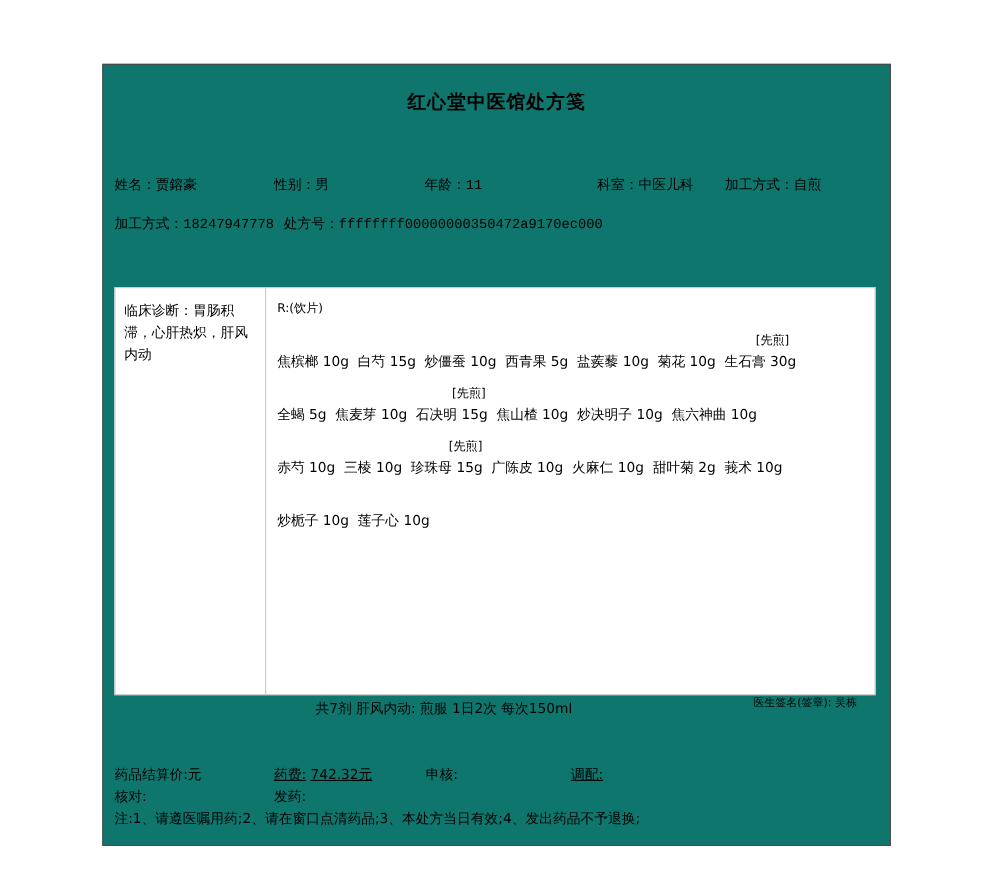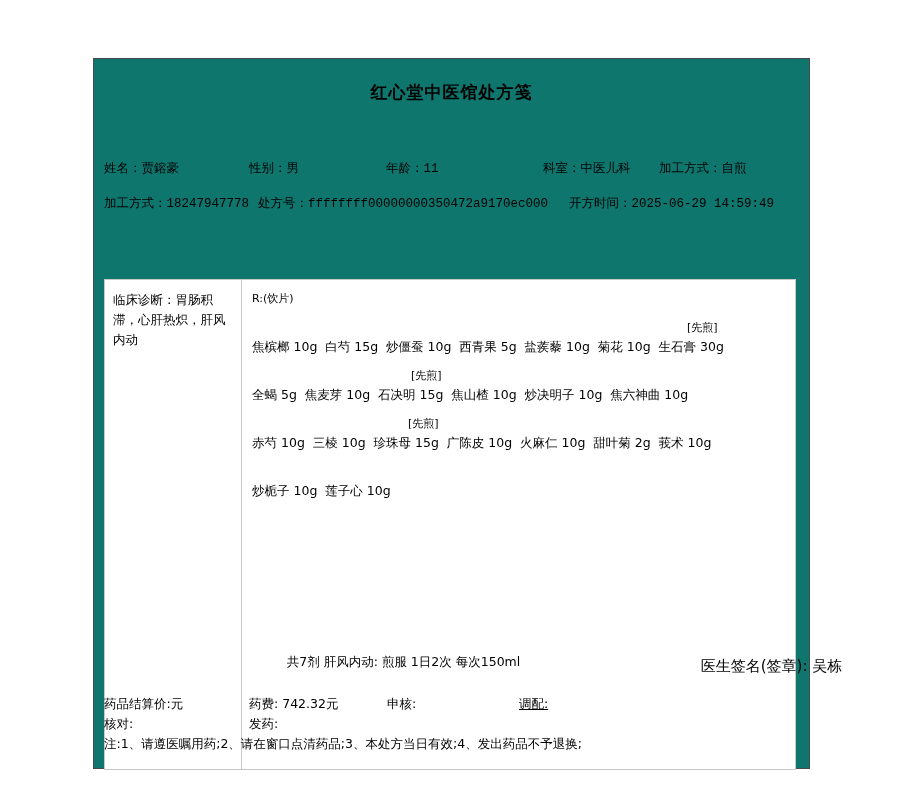--- a/index.html
+++ b/index.html
@@ -19,36 +19,36 @@
   }
   .abs { position: absolute; }
   .title {
     position: absolute; left: 0; top: 22px; width: 100%;
     text-align: center; font-size: 17px; font-weight: bold;
     letter-spacing: 1px;
   }
   .field { font-size: 12.5px; white-space: nowrap; }
   .field .lab, .field .val { display: inline; font-family: Liberation Mono, monospace; }
   .mainbox {
-    position: absolute; left: 10px; top: 220px;
-    width: 692px; height: 491px;
+    position: absolute; left: 10px; top: 202px;
+    width: 692px; height: 371px;
     border: 1px solid #c9c9c9;
     background: #fff;
   }
   .diagcol {
     position: absolute; left: 0; top: 0; bottom: 0;
     width: 137px; border-right: 1px solid #c9c9c9;
     padding: 10px 8px; font-size: 12.5px; line-height: 1.6;
   }
   .rxarea { position: absolute; left: 138px; top: 0; right: 0; bottom: 0; }
   .rxheader { position: absolute; left: 9px; top: 11px; font-size: 11px; }
   .marker { position: absolute; font-size: 11px; white-space: pre; }
   .herbline { position: absolute; left: 9px; font-size: 12.5px; white-space: pre; }
   .usage { position: absolute; left: 4px; top: 359px; font-size: 12.5px; white-space: pre; }
-  .doctor { position: absolute; left: 410px; top: 359px; font-size: 15px; white-space: pre; }
+  .doctor { position: absolute; left: 410px; top: 359px; font-size: 10px; white-space: pre; }
   .advice {
     position: absolute; left: 4px; top: 376px; width: 396px;
     font-size: 12.5px; line-height: 1.42;
   }
   .advice .lab { font-weight: bold; }
   .val-gap { margin-left: 4px; }
   .settle { font-size: 12.5px; white-space: nowrap; }
   .note { font-size: 12.5px; white-space: nowrap; }
 </style>
 </head>
@@ -74,23 +74,20 @@
     <div class="field abs" style="left:565px; top:101px;">
       <span class="lab">加工方式：</span><span class="val">自煎</span>
     </div>
 
     <div class="field abs" style="left:10px; top:136px;">
       <span class="lab">加工方式：</span><span class="val">18247947778</span>
     </div>
     <div class="field abs" style="left:164px; top:136px;">
       <span class="lab">处方号：</span><span class="val">ffffffff00000000350472a9170ec000</span>
     </div>
-    <div class="field abs" style="left:475px; top:136px;">
-      <span class="lab">开方时间：</span><span class="val">2025-06-29 14:59:49</span>
-    </div>
 
     <div class="mainbox">
 
       <div class="diagcol">
         <span>临床诊断：</span><span>胃肠积滞，心肝热炽，肝风内动</span>
       </div>
 
       <div class="rxarea">
         <div class="rxheader">R:(饮片)</div>
 
@@ -110,21 +107,21 @@
         </div>
         <div class="doctor">
           <span>医生签名(签章):</span> <span>吴栋</span>
         </div>
       </div>
     </div>
 
     <div class="settle abs" style="left:10px; top:637px;text-align:right;">
       <span>药品结算价:</span><span>元</span>
     </div>
-    <div class="settle abs" style="left:155px; top:637px;">
+    <div class="settle abs" style="left:155px; top:637px;text-decoration:underline;">
       <span>药费:</span><span class="val-gap">742.32元</span>
     </div>
     <div class="settle abs" style="left:293px; top:637px;">
       <span>申核:</span><span></span>
     </div>
     <div class="settle abs" style="left:425px; top:637px;text-decoration:underline;">
       <span>调配:</span><span></span>
     </div>
 
     <div class="settle abs" style="left:10px; top:657px;">

